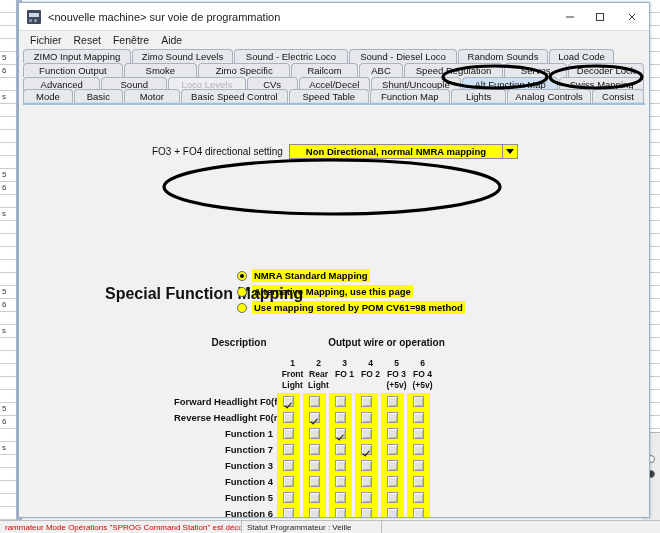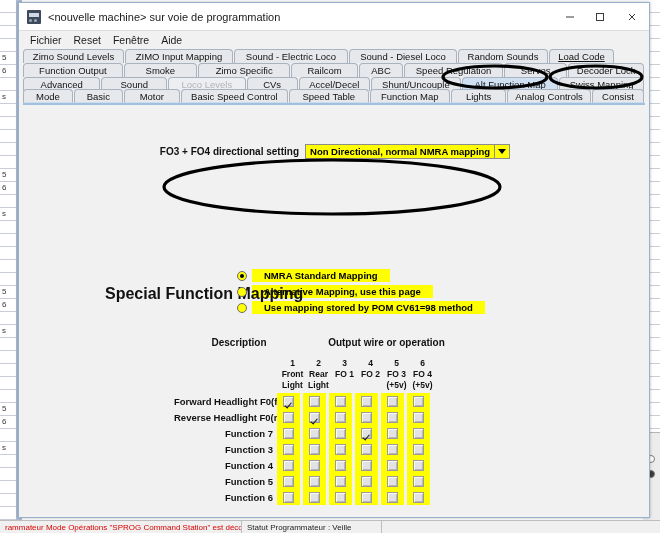--- a/index.html
+++ b/index.html
@@ -120,27 +120,27 @@
 
   
   .content {
     flex: 1 1 auto; background: #f1f1f1; position: relative; overflow: hidden;
   }
 
   .form-line {
     position: absolute; left: 0; top: 39px; width: 632px;
     display: flex; justify-content: center; align-items: center;
   }
-  .lbl { font-size: 10px; color: #111; font-weight: bold; white-space: nowrap; }
+  .lbl { font-size: 10px; color: #111; font-weight: normal; white-space: nowrap; }
   .combo {
     display: flex; align-items: stretch; height: 15px; margin-left: 6px;
     border: 1px solid #8c8c8c; background: #ffff00;
   }
   .combo-val {
-    font-size: 9.5px; color: #000; padding: 0 4px; line-height: 13px;
+    font-size: 9.5px; color: #000; padding: 0 16px; line-height: 13px;
     white-space: nowrap; background: #ffff00; font-weight: bold;
   }
   .combo-btn {
     width: 15px; background: #ffff00; border-left: 1px solid #8c8c8c;
     display: flex; align-items: center; justify-content: center;
   }
   .combo-arrow {
     width: 0; height: 0; border-left: 4px solid transparent;
     border-right: 4px solid transparent; border-top: 5px solid #000;
   }
@@ -154,21 +154,21 @@
   .radio {
     width: 10px; height: 10px; border-radius: 50%; border: 1px solid #6a6a6a;
     background: #ffff00; position: relative; flex: 0 0 auto; margin-right: 5px;
   }
   .radio.on:after {
     content: ""; position: absolute; left: 2px; top: 2px;
     width: 4px; height: 4px; border-radius: 50%; background: #000;
   }
   .radio-text {
     font-size: 9.5px; font-weight: bold; color: #000; background: #ffff00;
-    padding: 1px 12px; white-space: nowrap;
+    padding: 1px 2px; white-space: nowrap;
   }
 
   
   .hdr-desc {
     position: absolute; left: 165px; top: 232px; width: 110px; text-align: center;
     font-size: 10px; font-weight: bold; color: #111;
   }
   .hdr-out {
     position: absolute; left: 280px; top: 232px; width: 175px; text-align: center;
     font-size: 10px; font-weight: bold; color: #111;
@@ -329,26 +329,26 @@
 
     <div class="menubar" id="menubar">
         <div class="menu-item">Fichier</div>
         <div class="menu-item">Reset</div>
         <div class="menu-item">Fenêtre</div>
         <div class="menu-item">Aide</div>
       </div>
 
     <div class="tabrows" id="tabrows">
         <div class="tabrow">
+          <div class="tab" style="width: 108px;">ZIMO Input Mapping</div>
           <div class="tab" style="width: 101px;">Zimo Sound Levels</div>
-          <div class="tab" style="width: 108px;">ZIMO Input Mapping</div>
           <div class="tab" style="width: 114px;">Sound - Electric Loco</div>
           <div class="tab" style="width: 108px; margin-top: 35px;">Sound - Diesel Loco</div>
           <div class="tab" style="width: 90px;">Random Sounds</div>
-          <div class="tab" style="width: 65px; text-decoration: underline;">Load Code</div>
+          <div class="tab" style="width: 65px;">Load Code</div>
         </div>
         <div class="tabrow">
           <div class="tab" style="width: 117px;">Function Output</div>
           <div class="tab" style="width: 85px;">Smoke</div>
           <div class="tab" style="width: 108px;">Zimo Specific</div>
           <div class="tab" style="width: 77px;">Railcom</div>
           <div class="tab" style="width: 50px;">ABC</div>
           <div class="tab" style="width: 116px;">Speed Regulation</div>
           <div class="tab" style="width: 73px;">Servos</div>
           <div class="tab" style="width: 88px;">Decoder Lock</div>
@@ -477,20 +477,41 @@
                 <span class="cb"></span>
               </div>
               <div class="cell">
                 <span class="cb"></span>
               </div>
               <div class="cell">
                 <span class="cb"></span>
               </div>
             </div>
             <div class="row">
+              <div class="row-label">Function 1</div>
+              <div class="cell">
+                <span class="cb"></span>
+              </div>
+              <div class="cell">
+                <span class="cb"></span>
+              </div>
+              <div class="cell">
+                <span class="cb on"></span>
+              </div>
+              <div class="cell">
+                <span class="cb"></span>
+              </div>
+              <div class="cell">
+                <span class="cb"></span>
+              </div>
+              <div class="cell">
+                <span class="cb"></span>
+              </div>
+            </div>
+            <div class="row">
               <div class="row-label">Function 7</div>
               <div class="cell">
                 <span class="cb"></span>
               </div>
               <div class="cell">
                 <span class="cb"></span>
               </div>
               <div class="cell">
                 <span class="cb"></span>
               </div>

